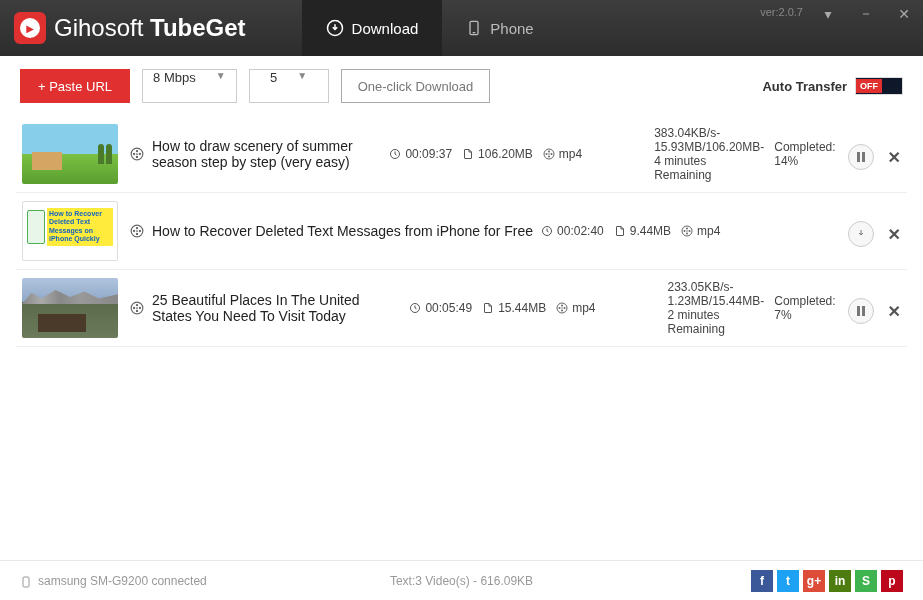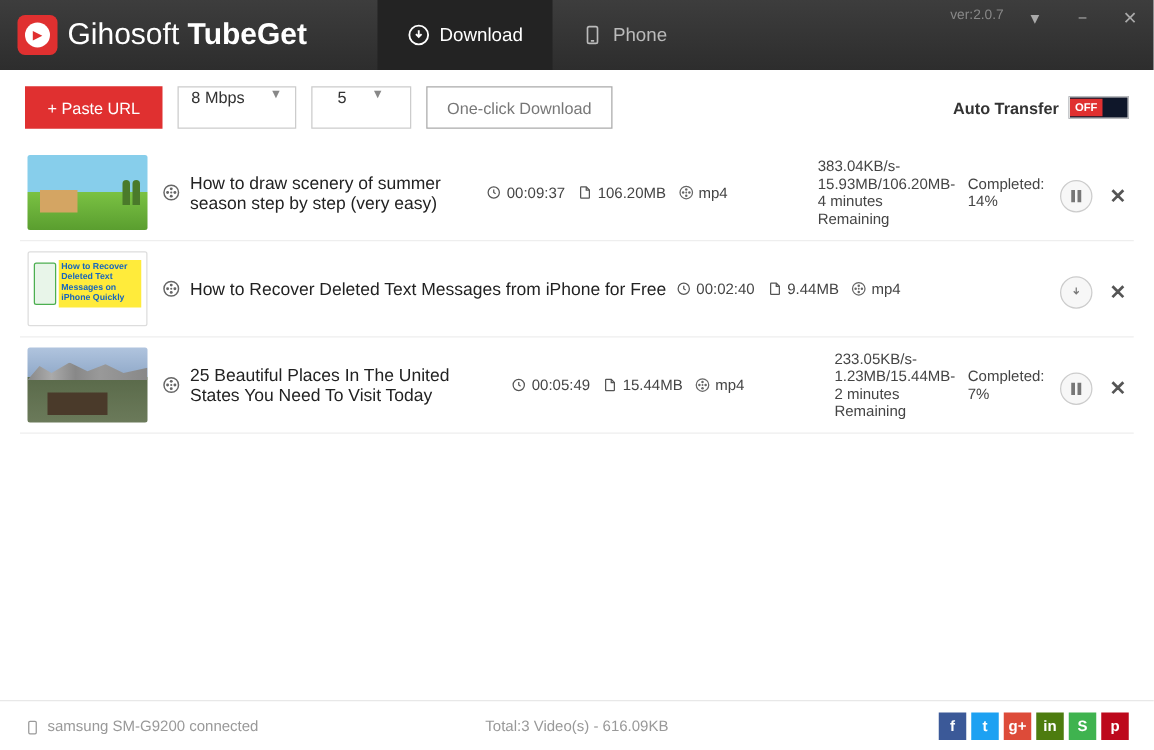--- a/index.html
+++ b/index.html
@@ -278,21 +278,21 @@
     </div>
   </div>
 
 <div class="footer">
   <div class="device">
     <svg width="12" height="12" viewBox="0 0 24 24" fill="none" stroke="currentColor" stroke-width="2">
         <rect x="6" y="2" width="12" height="20" rx="2"></rect>
       </svg>
     <span>samsung SM-G9200 connected</span>
   </div>
-  <div class="totals">Total:3 Video(s)   - 616.09KB</div>
+  <div class="totals">Text:3 Video(s)   - 616.09KB</div>
   <div class="socials" id="socials">
       <div class="soc" style="background: rgb(59, 89, 152);">f</div>
       <div class="soc" style="background: rgb(29, 161, 242);">t</div>
       <div class="soc" style="background: rgb(221, 75, 57);">g+</div>
       <div class="soc" style="background: #4d7c0f;">in</div>
       <div class="soc" style="background: rgb(63, 179, 79);">S</div>
       <div class="soc" style="background: rgb(189, 8, 28);">p</div>
     </div>
 </div>
 

